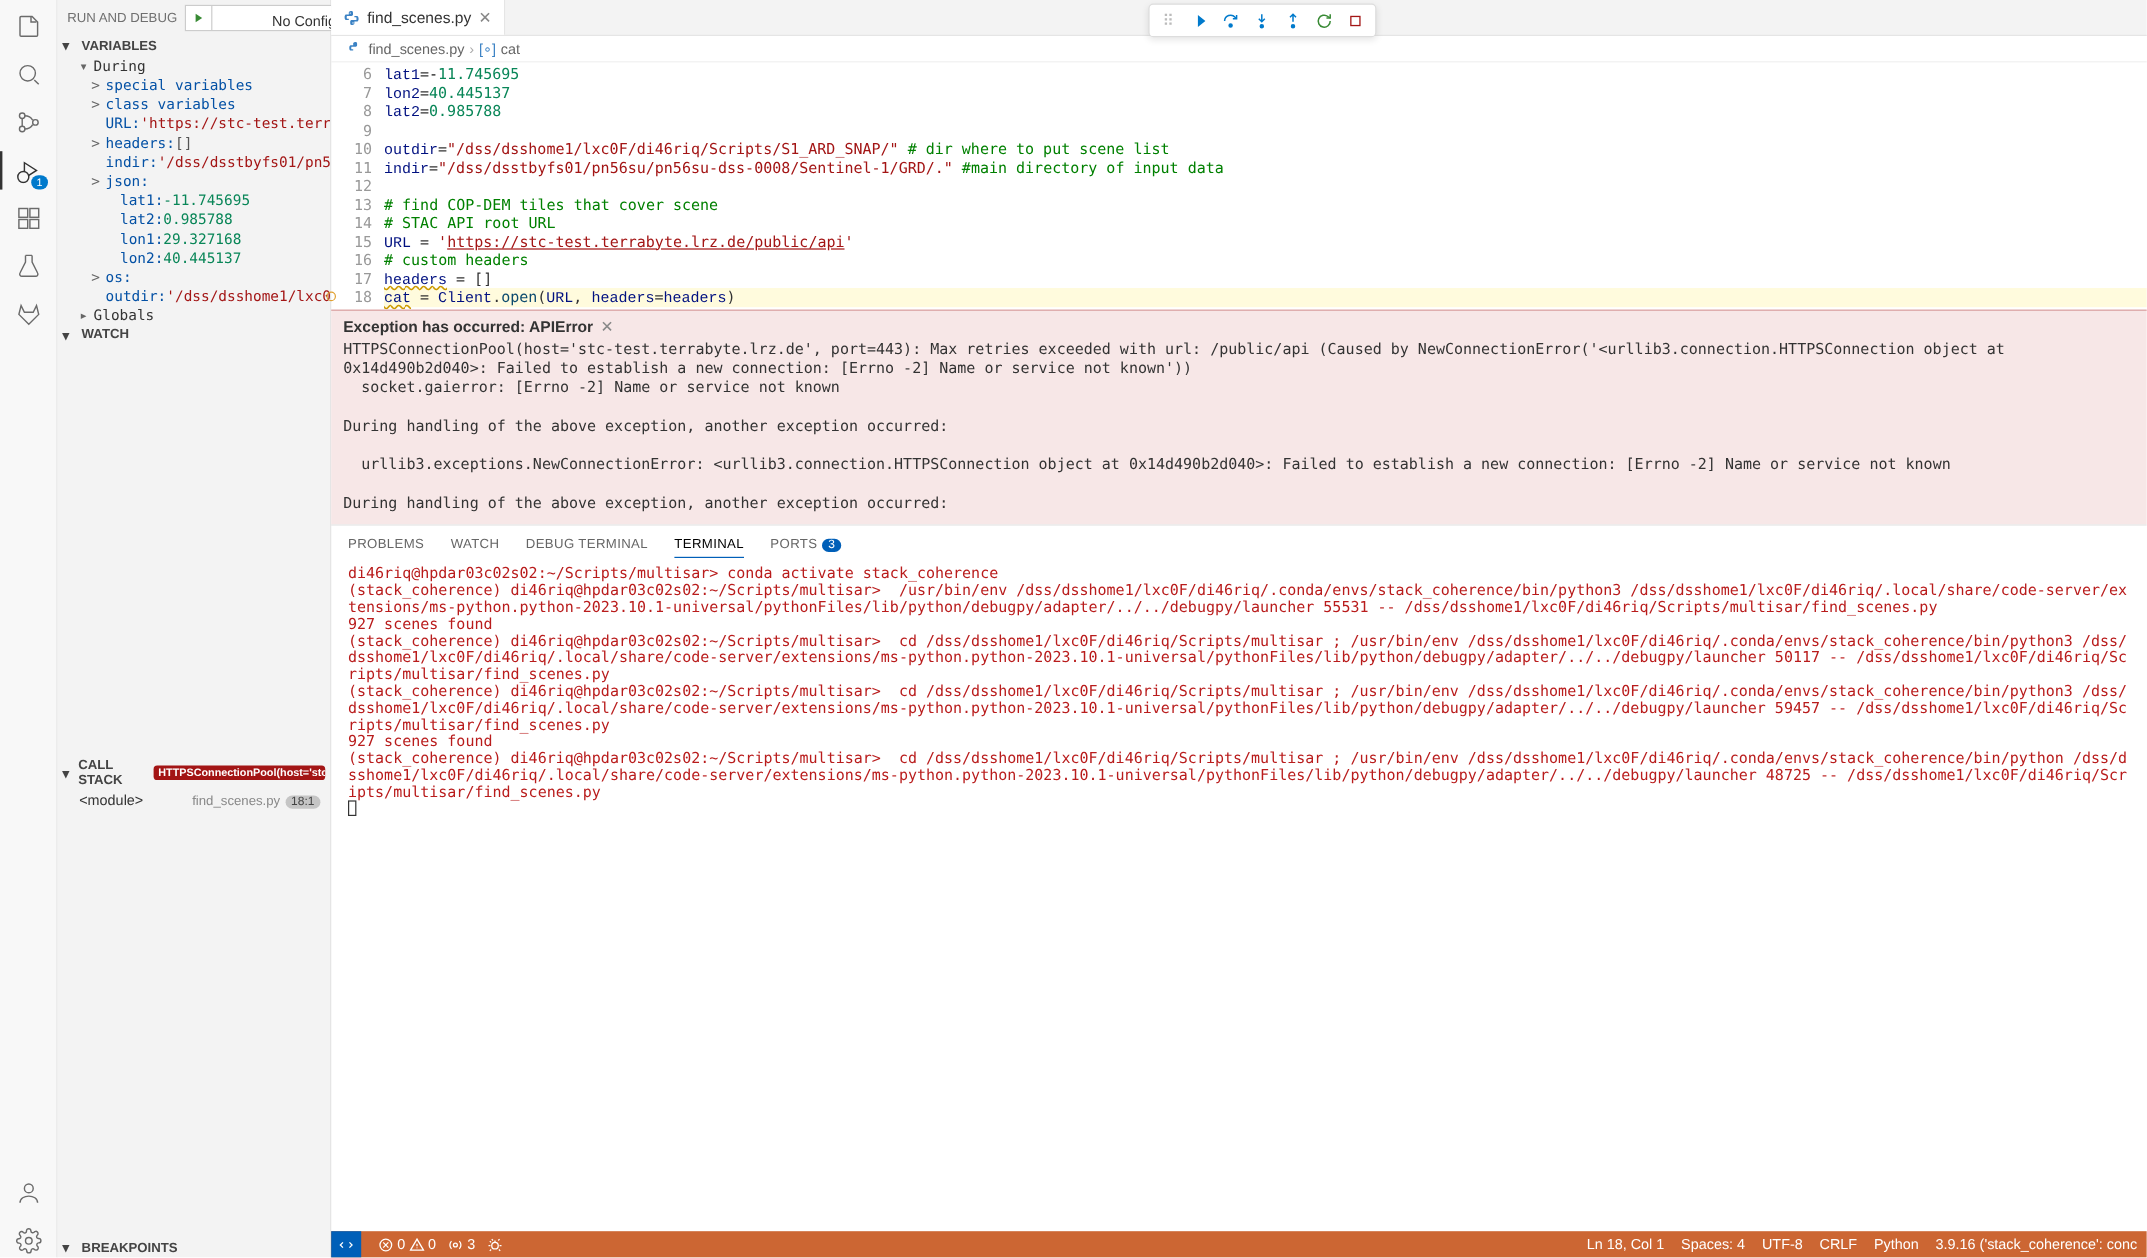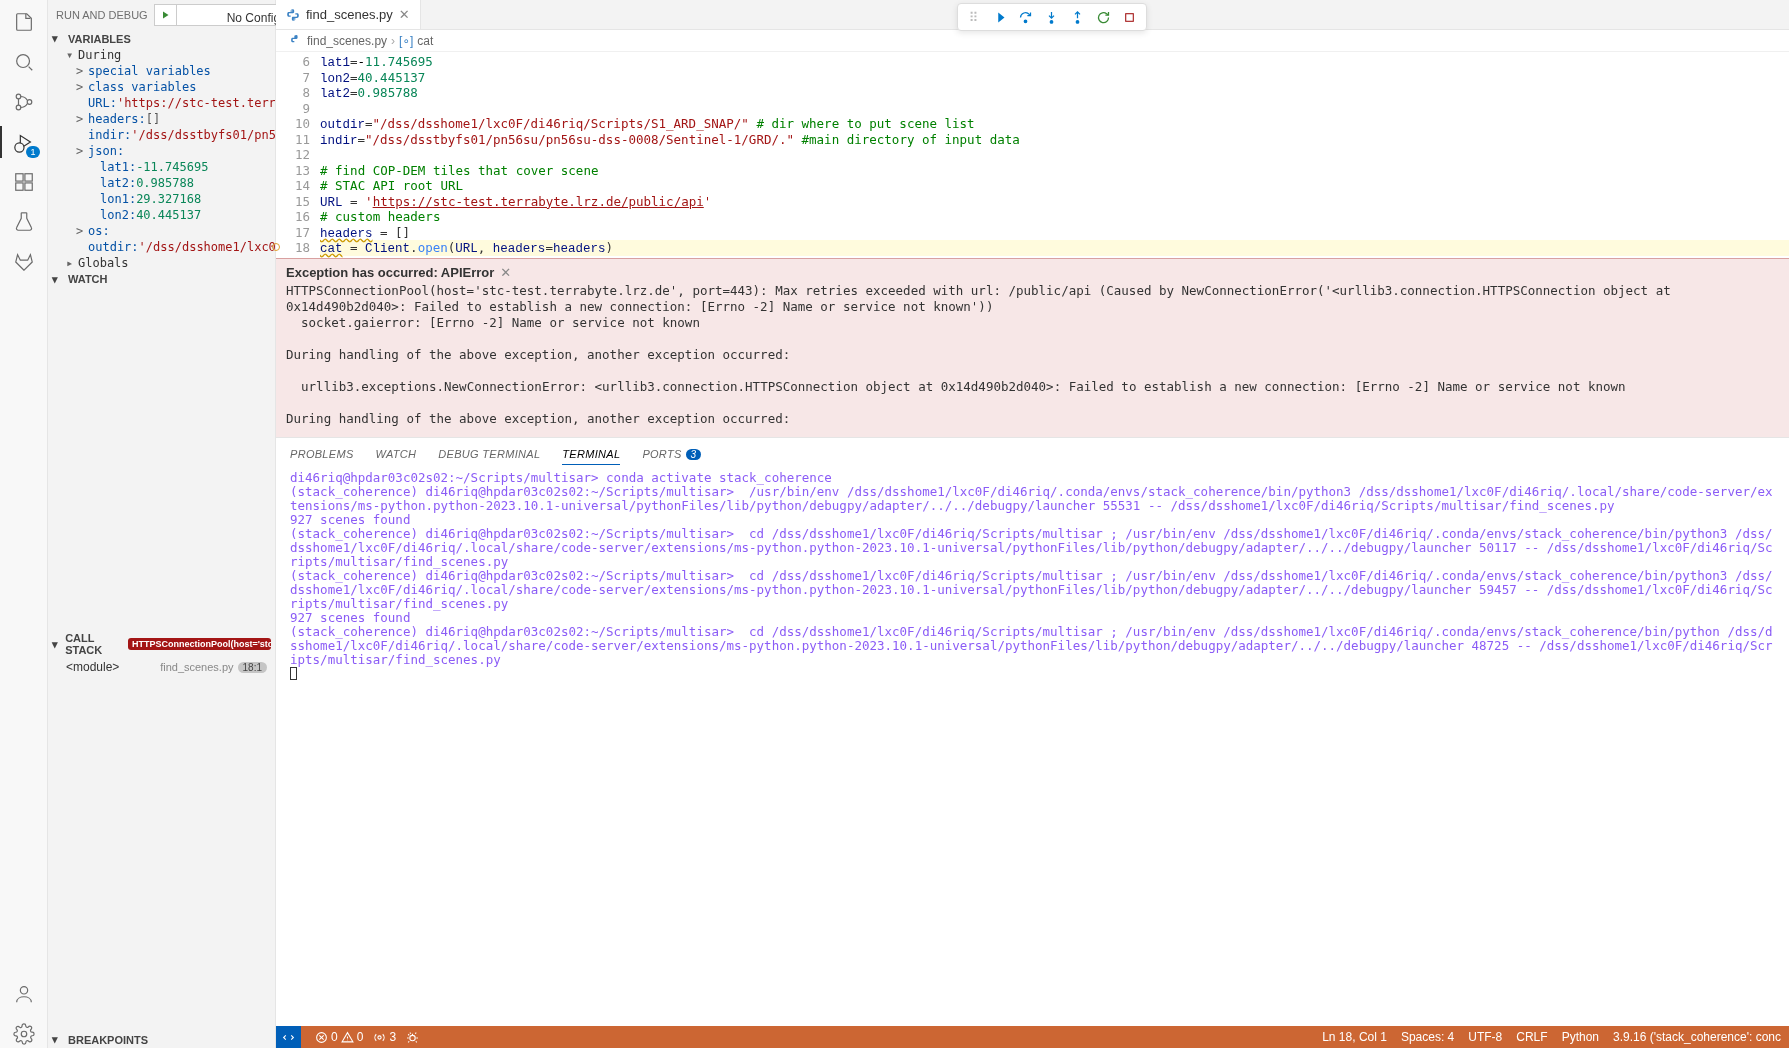--- a/index.html
+++ b/index.html
@@ -60,36 +60,36 @@
 .gutter { width:44px; text-align:right; color:#999; padding:2px 10px 2px 0; user-select:none; }
 .gutter .ln { height:15.5px; position:relative; }
 .gutter .bp-ind { position:absolute; left:-4px; top:3px; width:8px; height:8px; border:1px solid #e0a030; border-radius:50%; }
 .code { flex:1; padding:2px 0; white-space:pre; }
 .code .cl { height:15.5px; }
 .code .hl { background:#fffbdd; }
 .tok-var { color:#001080;font-family:Liberation Mono, monospace; }
 .tok-str { color:#a31515; }
 .tok-num { color:#098658; }
 .tok-com { color:#008000; }
-.tok-fn  { color:#3b82f6; }
+.tok-fn  { color:#0c4a6e; }
 .tok-op  { color:#000; }
 .tok-underline { text-decoration: underline; text-decoration-style: wavy; text-decoration-color:#cc9900; }
 .tok-strlink { color:#a31515; text-decoration:underline; }
 
 .exc-panel { background:#f7e7e7; border-top:1px solid #d9a0a0; padding:6px 10px 10px 10px; font-family:"Menlo","Consolas",monospace; font-size:12.5px; line-height:16px; color:#333; }
 .exc-title { font-weight:700; font-family:-apple-system,"Segoe UI",sans-serif; font-size:13px; display:flex; align-items:center; gap:6px; margin-bottom:2px;}
 .exc-close { color:#888; font-weight:400; cursor:pointer; }
 .exc-body { white-space:pre-wrap; }
 
-.panel-tabs { display:flex; align-items:center; gap:22px; padding:6px 14px 0 14px; border-top:1px solid #e5e5e5; font-size:11px;font-style:italic; }
+.panel-tabs { display:flex; align-items:center; gap:22px; padding:6px 14px 0 14px; border-top:1px solid #e5e5e5; font-size:11px; }
 .ptab { color:#666; padding:4px 0; cursor:pointer; letter-spacing:0.3px; }
 .ptab.active { color:#000; border-bottom:1px solid #005fb8; }
 .ports-badge { background:#005fb8; color:#fff; border-radius:8px; font-size:10px; padding:0 5px; margin-left:4px; }
 
-.terminal { flex:1; overflow:auto; padding:6px 14px; font-family:"Menlo","Consolas",monospace; font-size:12.5px; line-height:14px; color:#8b5cf6; white-space:pre-wrap; word-break:break-all; }
+.terminal { flex:1; overflow:auto; padding:6px 14px; font-family:"Menlo","Consolas",monospace; font-size:12.5px; line-height:14px; color:#b91c1c; white-space:pre-wrap; word-break:break-all; }
 .cursor-block { display:inline-block; width:7px; height:13px; border:1px solid #333; }
 
 .statusbar { height:22px; background:#cc6633; color:#fff; display:flex; align-items:center; font-size:12px; padding:0 8px; gap:12px; }
 .statusbar .sb-left { display:flex; align-items:center; gap:10px; }
 .statusbar .sb-right { display:flex; align-items:center; gap:14px; margin-left:auto; }
 .sb-remote { background:#005fb8; height:100%; display:flex; align-items:center; padding:0 6px; margin-left:-8px; margin-right:2px; }
 .sb-item { display:flex; align-items:center; gap:3px; }
 
 svg { display:block; }
 </style>

